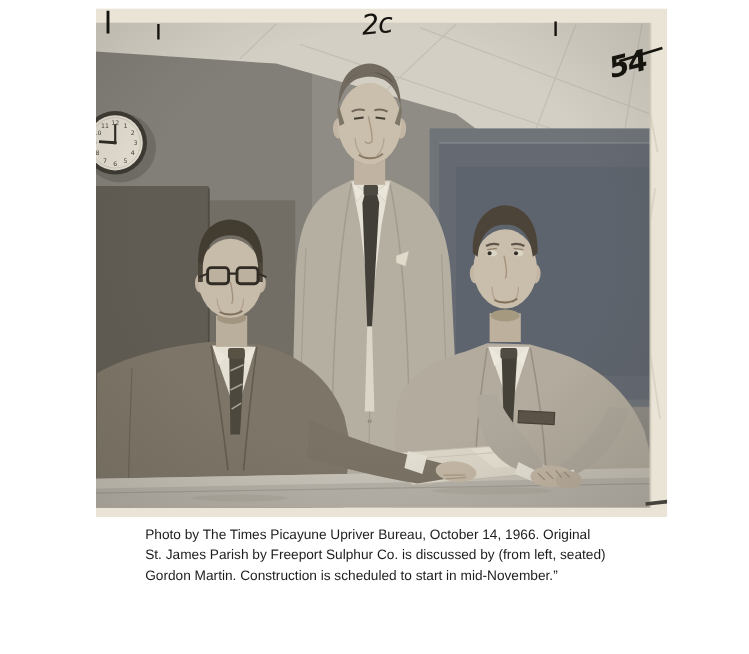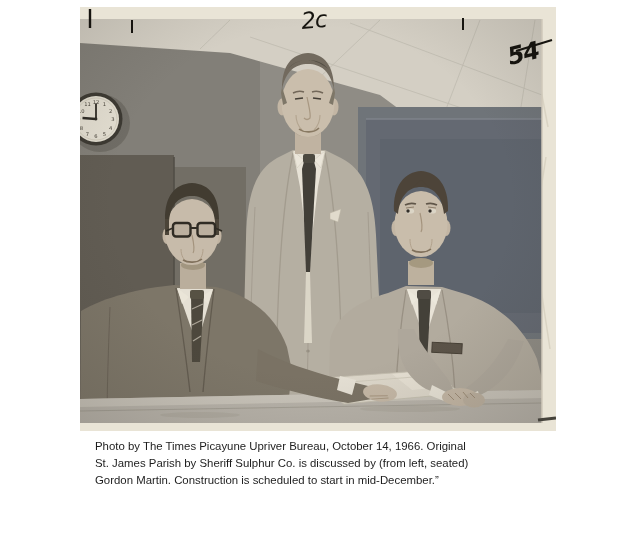--- a/index.html
+++ b/index.html
@@ -6,21 +6,21 @@
   .stage { position:relative; width:624px; height:545px; background:#ffffff; overflow:hidden;
            font-family:"Liberation Sans", sans-serif; }
   .photo { position:absolute; left:80px; top:7px; width:476px; height:424px; }
   .photo svg { display:block; width:100%; height:100%; }
   svg text { font-family:"DejaVu Sans", sans-serif; }
   .clock-num { font-size:5.2px; fill:#3f3b33; }
   .ink-script { font-size:23px; font-style:italic; fill:#16140f; letter-spacing:-1px; }
   .ink-script2 { font-size:24px; font-style:italic; font-weight:bold; fill:#16140f; letter-spacing:-1px; }
   .caption { position:absolute; left:95px; top:438px; width:466px;
              font-size:11.4px; line-height:17.2px; color:#1d1d1d; }
-  .cap-line { white-space:nowrap; }
+  .cap-line { white-space:nowrap;margin-left:26px; }
 </style>
 </head>
 <body>
 
 <div class="stage">
 
   <div class="photo">
     <svg viewBox="0 0 476 424">
       <defs>
         <clipPath id="imgclip">
@@ -211,17 +211,17 @@
         <path d="M383,11 V23" stroke="#16140f" stroke-width="2" fill="none"></path>
         <text class="ink-script2" x="430" y="58" transform="rotate(-14 430 58)">54</text>
         <path d="M436,44 L472,33" stroke="#16140f" stroke-width="2.2" fill="none"></path>
         <path d="M458,413 L476,411" stroke="#45423b" stroke-width="3" fill="none"></path>
       </g>
     </svg>
   </div>
 
   <div class="caption">
     <div class="cap-line">Photo by The Times Picayune Upriver Bureau, October 14, 1966. Original</div>
-    <div class="cap-line">St. James Parish by Sheriff Sulphur Co. is discussed by (from left, seated)</div>
-    <div class="cap-line">Gordon Martin. Construction is scheduled to start in mid-December.”</div>
+    <div class="cap-line">St. James Parish by Freeport Sulphur Co. is discussed by (from left, seated)</div>
+    <div class="cap-line">Gordon Martin. Construction is scheduled to start in mid-November.”</div>
   </div>
 
 </div>
 
 </body></html>

